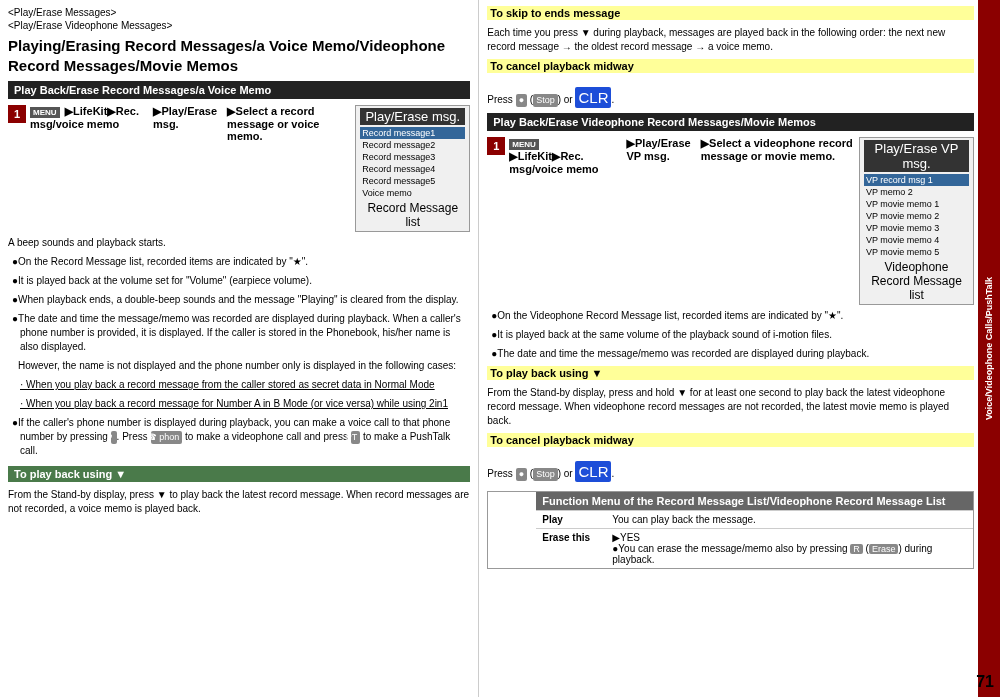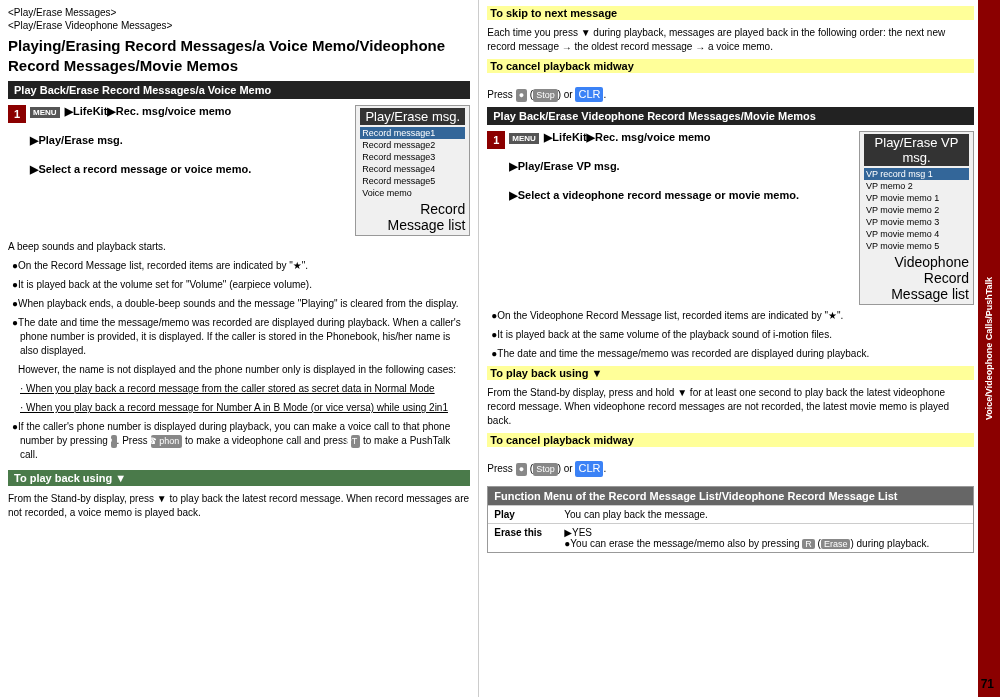--- a/index.html
+++ b/index.html
@@ -30,21 +30,21 @@
       display: flex;
       flex-direction: column;
       gap: 4px;
     }
 
     
     .page-number {
       position: absolute;
       right: 6px;
       bottom: 6px;
-      font-size: 12px;
+      font-size: 16px;
       font-weight: bold;
       color: #000;
     }
 
     
     .sidebar-label {
       position: absolute;
       right: 0;
       top: 0;
       width: 22px;
@@ -100,22 +100,22 @@
       background: #555;
       color: #fff;
       font-size: 8px;
       padding: 1px 3px;
       display: inline-block;
       margin-right: 2px;
     }
 
     .step-content {
       display: flex;
-      flex-direction: column;
-      gap: 16px;
+      flex-direction: row;
+      gap: 10px;
       justify-content: flex-end;
     }
 
     .step-line {
       font-size: 11px;
       font-weight: bold;
       color: #000;
     }
 
     .screenshot-box {
@@ -141,22 +141,22 @@
       font-size: 9px;
       color: #000;
     }
 
     .screenshot-box .ss-item.selected {
       background: #336699;
       color: #fff;
     }
 
     .screenshot-box .ss-caption {
-      font-size: 14px;
-      text-align: right;
+      font-size: 12px;
+      text-align: center;
       margin-top: 2px;
       color: #000;
     }
 
     .body-text {
       font-size: 10px;
       color: #000;
       line-height: 1.4;
       margin-bottom: 1px;
     }
@@ -194,39 +194,40 @@
       display: inline-block;
       background: #888;
       color: #fff;
       font-size: 9px;
       padding: 0px 3px;
       border-radius: 2px;
     }
 
     .clr-key {
       display: inline-block;
-      background: #3b82f6;
-      color: #fff;
-      font-size: 11px;
+      background: #1d4ed8;
+      color: #fff;
+      font-size: 15px;
       padding: 0px 3px;
       border-radius: 2px;
     }
 
     .step-with-screenshot {
       display: flex;
       gap: 4px;
     }
 
     .step-main {
       flex: 1;
     }
 
     .function-menu-section {
       border: 1px solid #999;
       margin-top: 4px;
+      padding-left: 48px;
     }
 
     .function-menu-header {
       background: #666;
       color: #fff;
       font-size: 11px;
       font-weight: bold;
       padding: 3px 6px;
     }
 
@@ -353,21 +354,21 @@
       <div class="sub-bullet">· When you play back a record message from the caller stored as secret data in Normal Mode</div>
       <div class="sub-bullet">· When you play back a record message for Number A in B Mode (or vice versa) while using 2in1</div>
       <div class="bullet-text">●If the caller's phone number is displayed during playback, you can make a voice call to that phone number by pressing <span class="inline-key">↗</span>. Press <span class="inline-key">☎ phon</span> to make a videophone call and press <span class="inline-key">PT</span> to make a PushTalk call.</div>
 
       <div class="green-header">To play back using ▼</div>
       <div class="body-text">From the Stand-by display, press ▼ to play back the latest record message. When record messages are not recorded, a voice memo is played back.</div>
     </div>
 
     <div class="right-col">
 
-      <div class="top-skip">To skip to next message</div>
+      <div class="top-skip">To skip to ends message</div>
       <div class="body-text">Each time you press ▼ during playback, messages are played back in the following order: the next new record message → the oldest record message → a voice memo.</div>
 
       <div class="cancel-header">To cancel playback midway</div>
       <div class="body-text">
         Press
         <span class="inline-key">●</span>
         (<span class="inline-key">Stop</span>)
         or
         <span class="clr-key">CLR</span>.
       </div>

